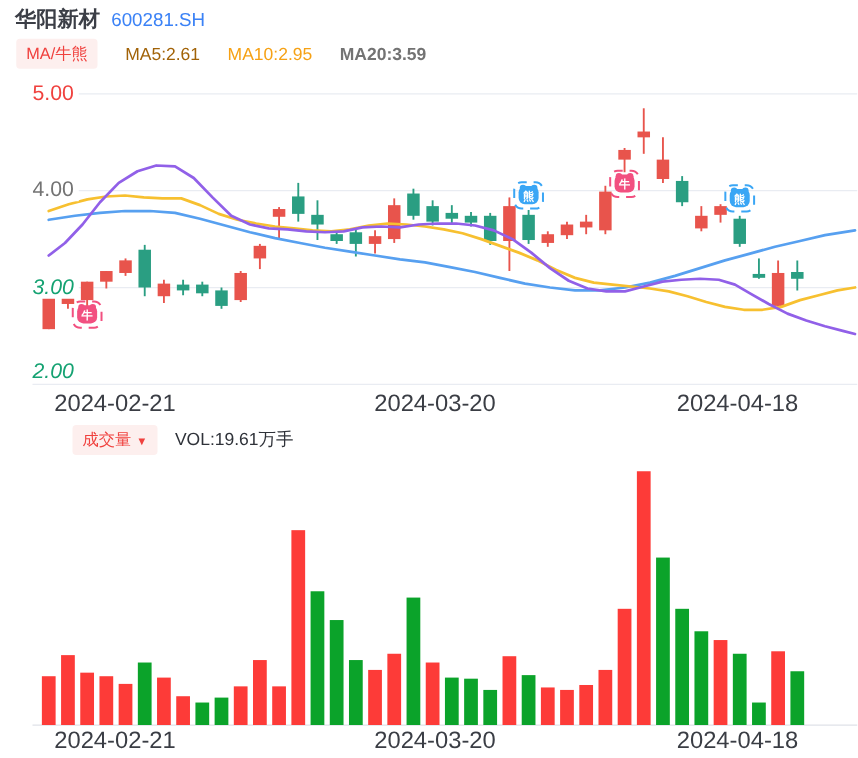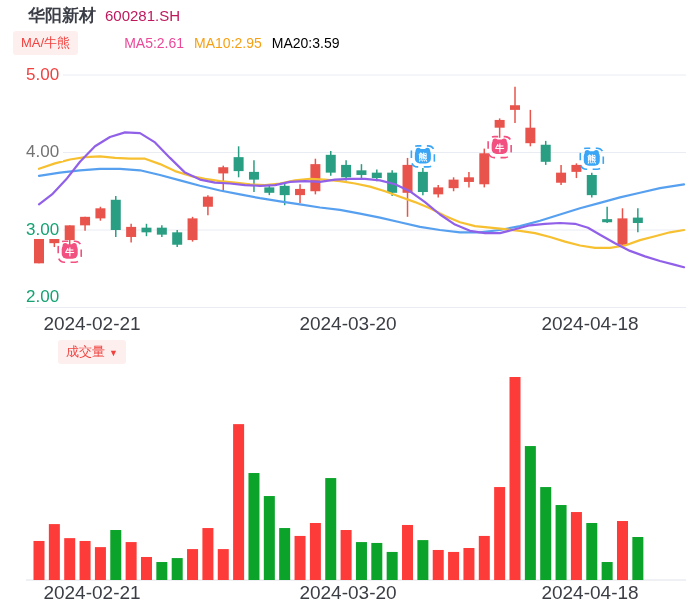--- a/index.html
+++ b/index.html
@@ -1,26 +1,26 @@
 <!DOCTYPE html>
 <html><head>
 <meta charset="utf-8">
 <style>
   html,body{margin:0;padding:0;background:#ffffff;}
   body{width:686px;height:606px;position:relative;overflow:hidden;
        font-family:"Liberation Sans","DejaVu Sans",sans-serif;}
   .abs{position:absolute;}
   .header{left:12px;top:4px;height:24px;display:flex;align-items:baseline;gap:9px;}
-  .stock-title{font-size:17px;font-weight:700;color:#3b3e46;margin-left:16px;}
-  .stock-code{font-size:15px;color:#be185d;}
-  .legend{left:13px;top:31px;display:flex;align-items:center;gap:10px;font-size:14px;}
+  .stock-title{font-size:17px;font-weight:700;color:#3b3e46;}
+  .stock-code{font-size:15px;color:#3b82f6;}
+  .legend{left:13px;top:31px;display:flex;align-items:center;gap:22px;font-size:14px;}
   .badge{background:#fdefee;color:#f0413e;font-size:13px;padding:3px 8px;border-radius:3px;cursor:pointer;}
-  .ma5{color:#ec4899;margin-left:36px;} .ma10{color:#f6a114;text-align:center;} .ma20{color:#000000;}
+  .ma5{color:#a16207;} .ma10{color:#f6a114;text-align:center;} .ma20{color:#737373;font-weight:bold;}
   .ytick{font-size:17px;background:#ffffff;padding:0 4px 0 0;line-height:18px;}
-  .t-red{color:#f0413e;} .t-gray{color:#737373;} .t-green{color:#15a272;}
+  .t-red{color:#f0413e;} .t-gray{color:#737373;} .t-green{color:#15a272;font-style:italic;}
   .xtick{font-size:19px;color:#3a3d44;transform:translateX(-50%);white-space:nowrap;}
   .vol-header{left:36px;top:340px;display:flex;align-items:center;gap:14px;padding-left:22px;}
   .vol-label{font-size:14px;color:#2f3239;}
   .dd{font-size:9px;margin-left:4px;}
   svg{position:absolute;left:0;top:0;}
 </style>
 </head>
 <body>
 
 <svg id="chart-svg" width="686" height="606" viewBox="0 0 686 606">
@@ -208,17 +208,18 @@
 <div class="abs ytick t-gray" style="left:26px;top:143px;">4.00</div>
 <div class="abs ytick t-green" style="left:26px;top:221px;">3.00</div>
 <div class="abs ytick t-green" style="left:26px;top:288px;">2.00</div>
 
 <div class="abs xtick" style="left:92px;top:313px;">2024-02-21</div>
 <div class="abs xtick" style="left:348px;top:313px;">2024-03-20</div>
 <div class="abs xtick" style="left:590px;top:313px;">2024-04-18</div>
 
 <div class="abs vol-header">
   <span class="badge"><span>成交量</span><span class="dd">▼</span></span>
+  <span class="vol-label">VOL:19.61万手</span>
 </div>
 
 <div class="abs xtick" style="left:92px;top:582px;">2024-02-21</div>
 <div class="abs xtick" style="left:348px;top:582px;">2024-03-20</div>
 <div class="abs xtick" style="left:590px;top:582px;">2024-04-18</div>
 
 </body></html>

